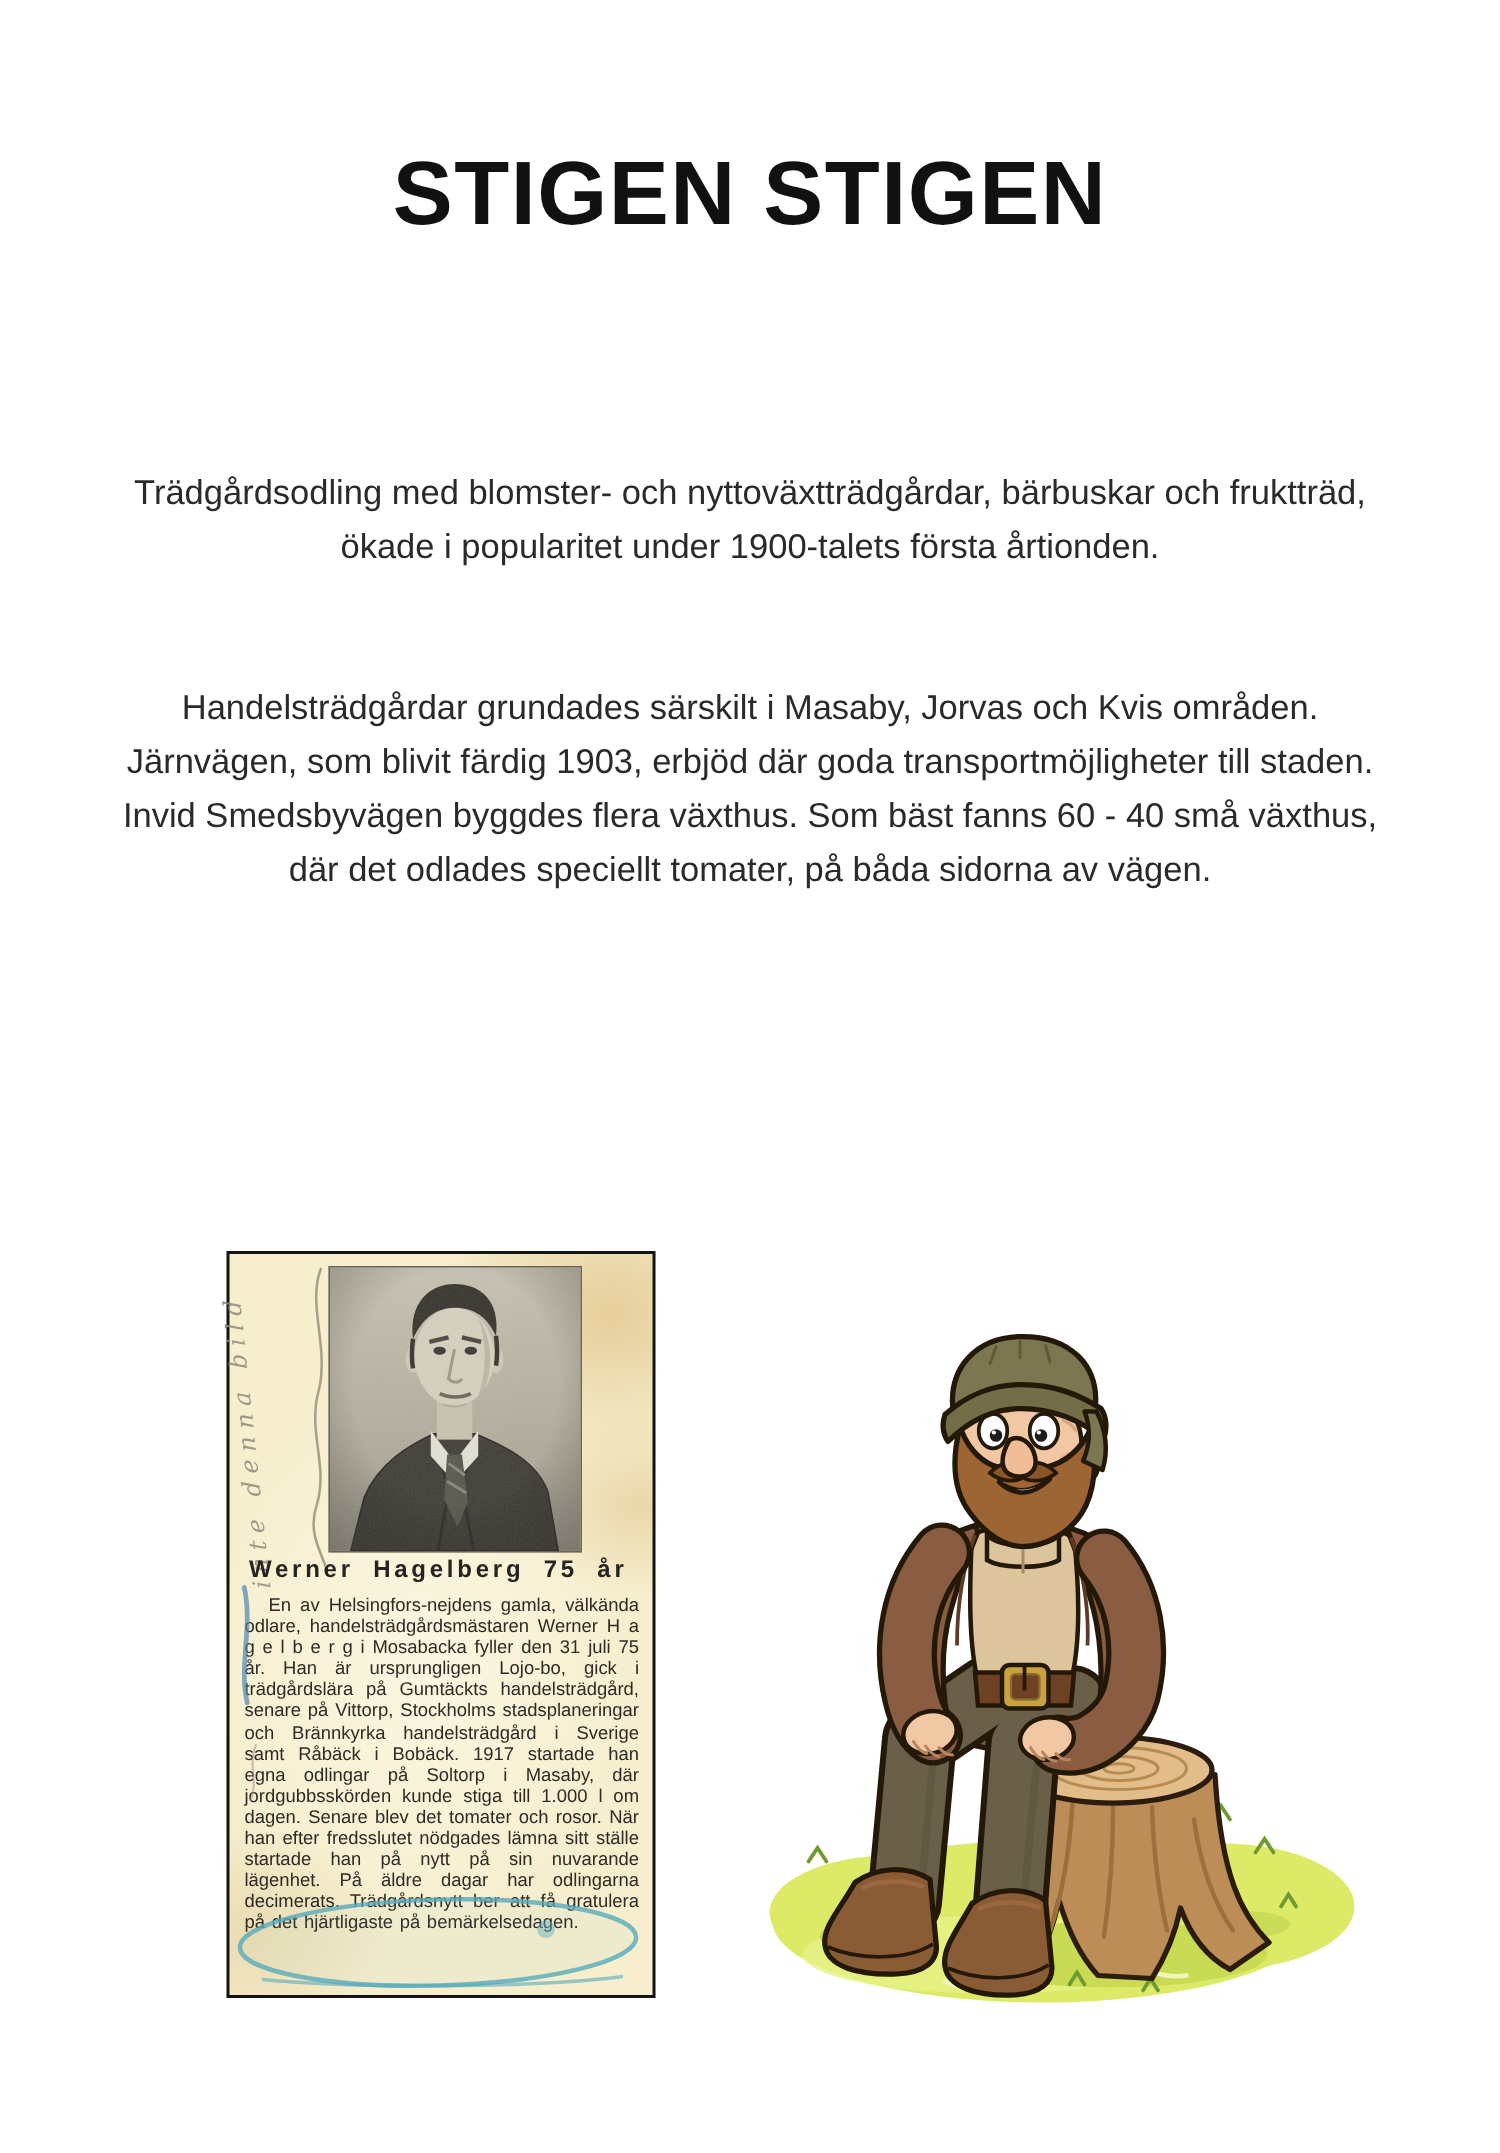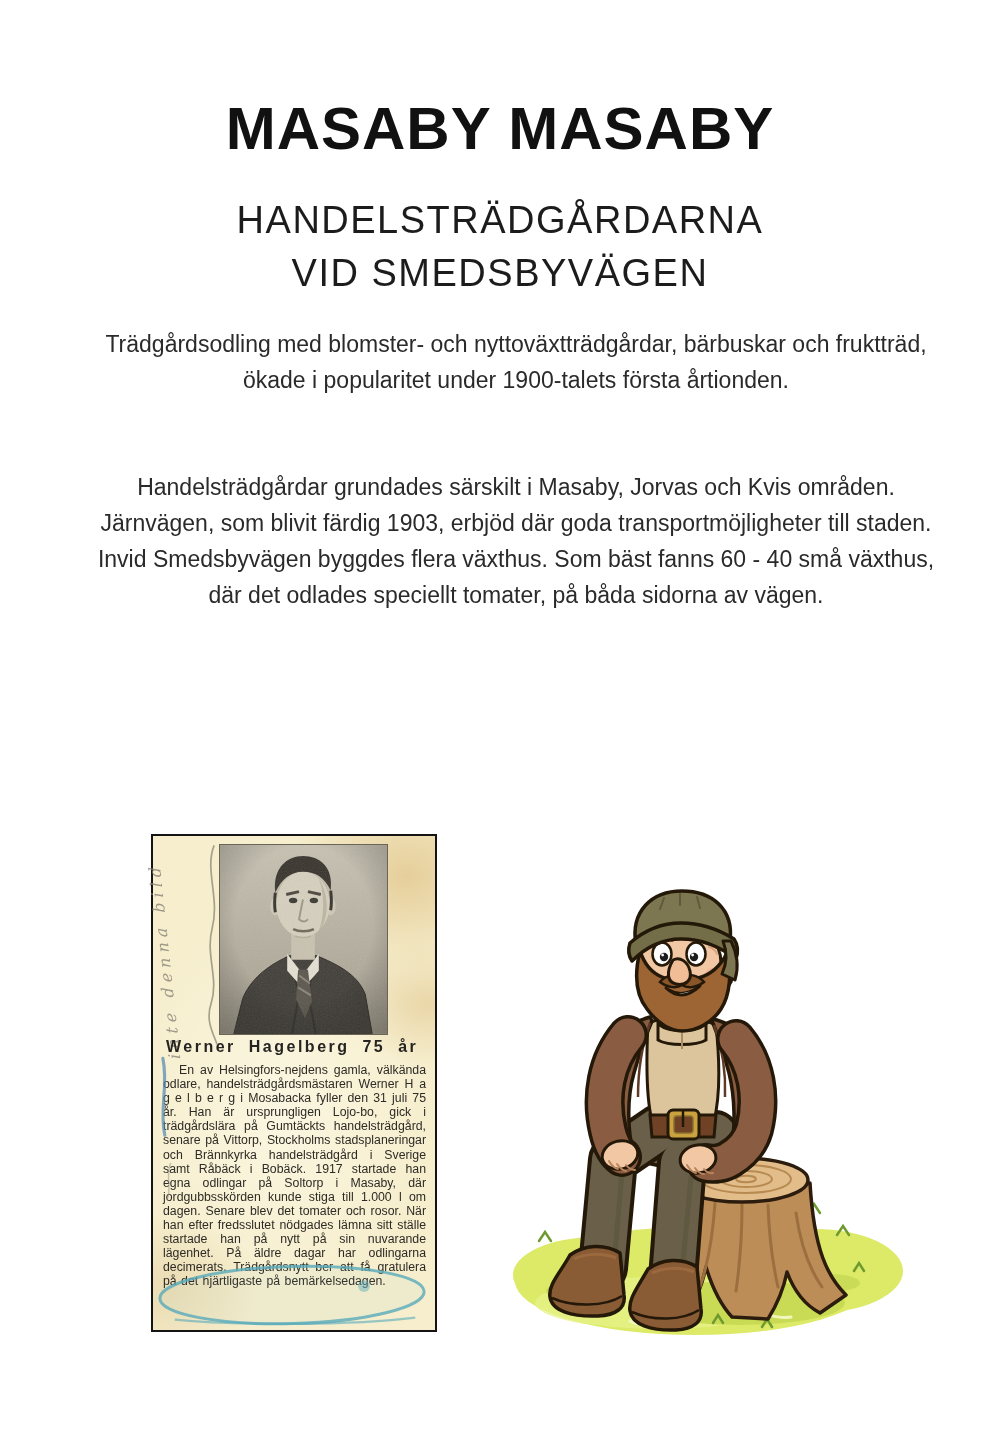--- a/index.html
+++ b/index.html
@@ -12,21 +12,21 @@
   .title{
     position:absolute;top:94px;left:0;width:1000px;margin:0;text-align:center;
     font-size:60px;font-weight:800;letter-spacing:1px;color:#111;
   }
   .subtitle{
     position:absolute;top:194px;left:0;width:1000px;text-align:center;
     font-weight:300;font-size:38px;line-height:53px;letter-spacing:1.5px;color:#1c1c1c;
   }
   .para{
     position:absolute;left:50%;transform:translateX(-50%);
-    text-align:center;font-size:23px;line-height:36px;color:#2a2a2a;margin:16px;
+    text-align:center;font-size:23px;line-height:36px;color:#2a2a2a;margin:0;
   }
   .p1{top:310px;width:830px}
   .p2{top:453px;width:860px}
   .p3{top:662px;width:860px}
 
   
   .clipping{
     position:absolute;left:151px;top:834px;width:286px;height:498px;
     border:2.5px solid #141414;box-sizing:border-box;
     background-color:#f6eecd;
@@ -62,26 +62,22 @@
 
   
   .illustration{position:absolute;left:510px;top:883px;width:400px;height:457px}
   .illustration svg{display:block;width:100%;height:100%}
 </style>
 </head>
 <body>
 
 <div class="page">
 
-  <h1 class="title">MASABY MASABY</h1>
-
-  <div class="subtitle">
-    <div>HANDELSTRÄDGÅRDARNA</div>
-    <div>VID SMEDSBYVÄGEN</div>
-  </div>
+  <h1 class="title">STIGEN STIGEN</h1>
+
 
   <p class="para p1">Trädgårdsodling med blomster- och nyttoväxtträdgårdar, bärbuskar och fruktträd, ökade i popularitet under 1900-talets första årtionden.</p>
   <p class="para p2">Handelsträdgårdar grundades särskilt i Masaby, Jorvas och Kvis områden. Järnvägen, som blivit färdig 1903, erbjöd där goda transportmöjligheter till staden. Invid Smedsbyvägen byggdes flera växthus. Som bäst fanns 60 - 40 små växthus, där det odlades speciellt tomater, på båda sidorna av vägen.</p>
 
   <div class="clipping">
 
     <div class="handwriting">inte denna bild</div>
 
     <div class="photo">
       <svg viewBox="0 0 169 191" aria-hidden="true">

